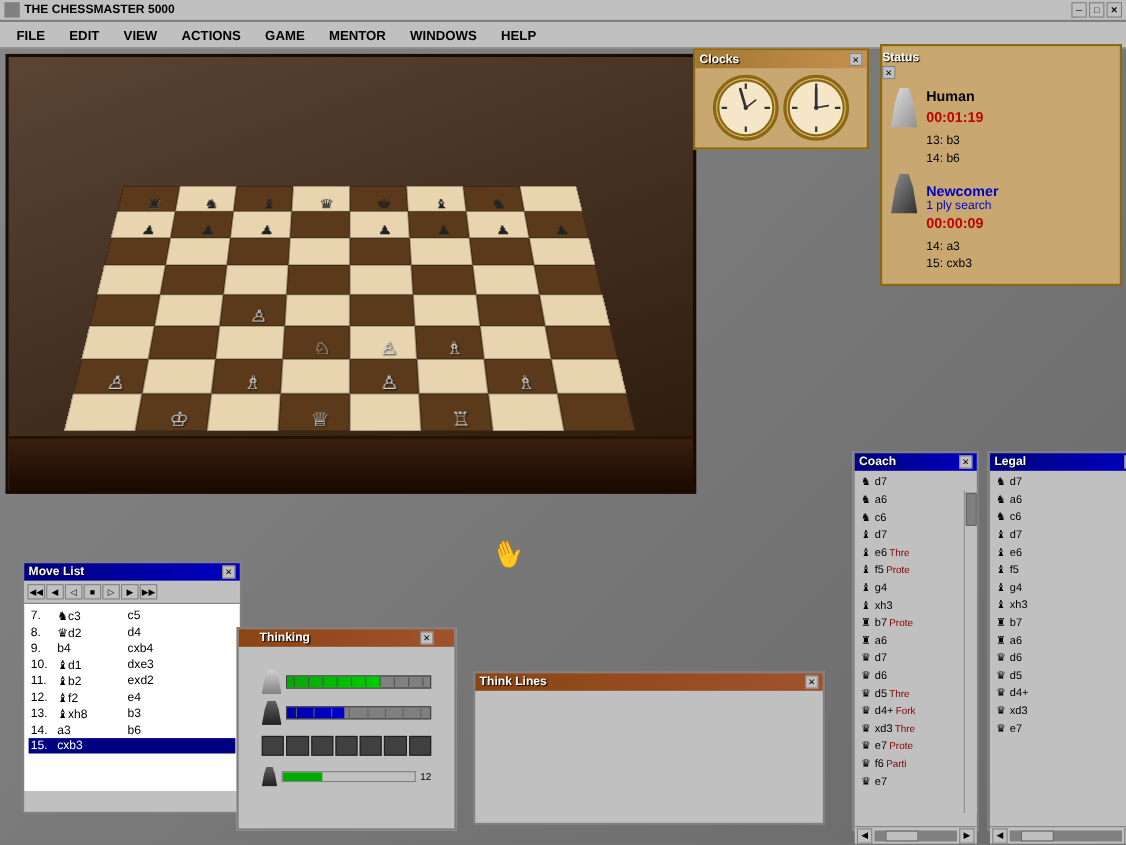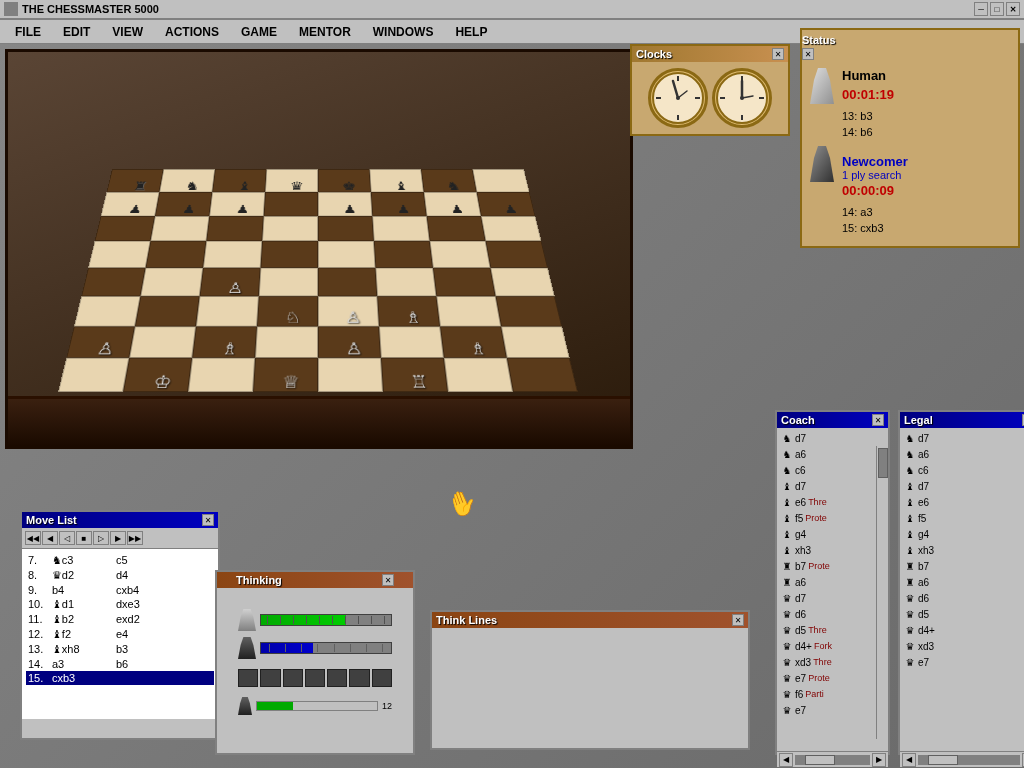--- a/index.html
+++ b/index.html
@@ -118,21 +118,21 @@
       position: relative;
     }
     .clock-face svg {
       width: 54px;
       height: 54px;
     }
 
     
     #status-panel {
       position: absolute;
-      top: 28px;
+      top: 40px;
       left: 800px;
       width: 220px;
       background: #c8a870;
       border: 2px solid #8b6914;
     }
     #status-panel .status-content {
       padding: 8px;
     }
     .status-player {
       font-size: 13px;

